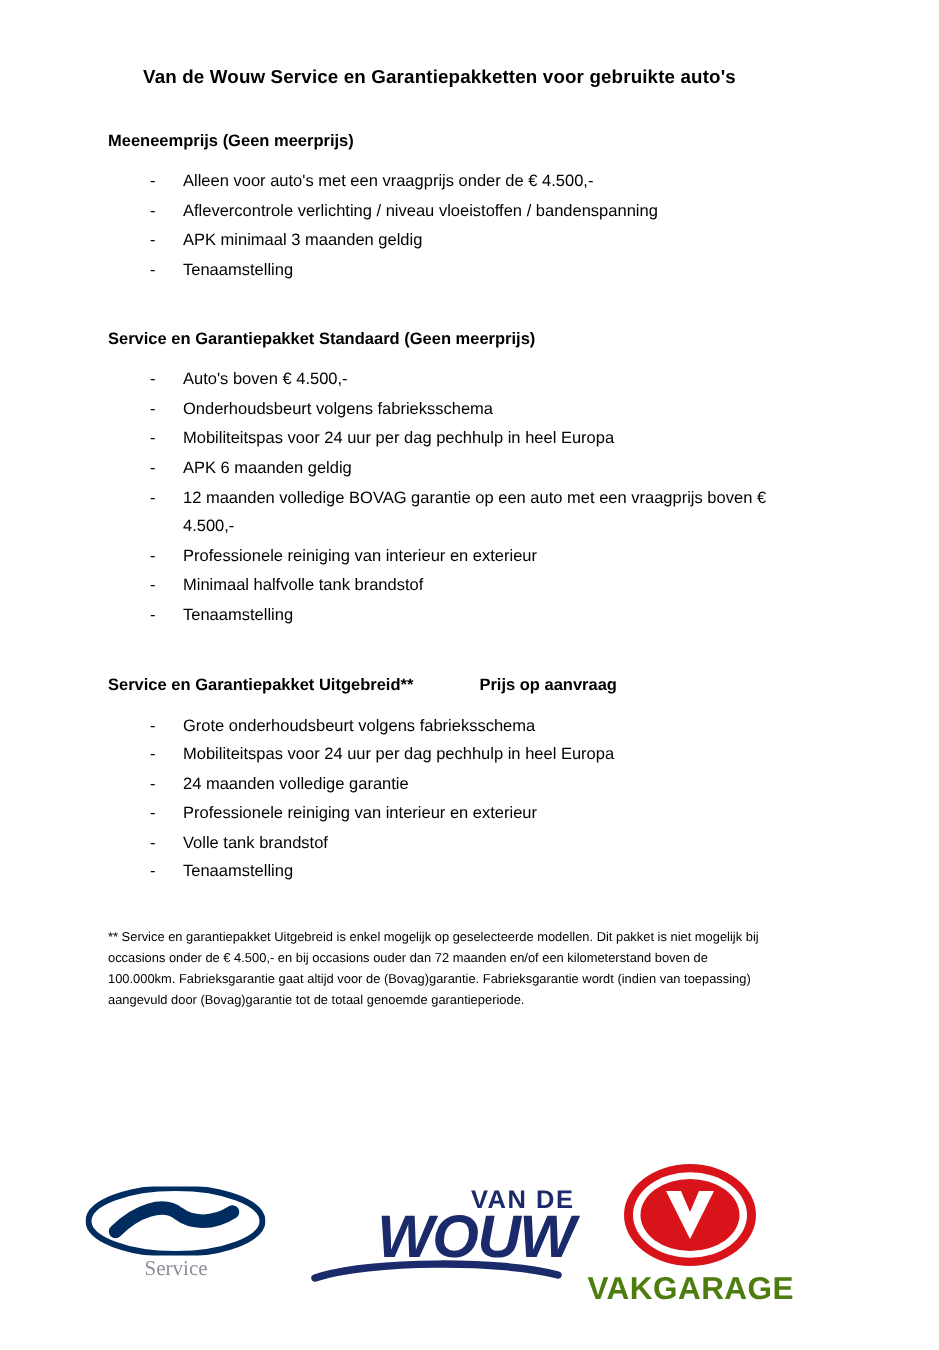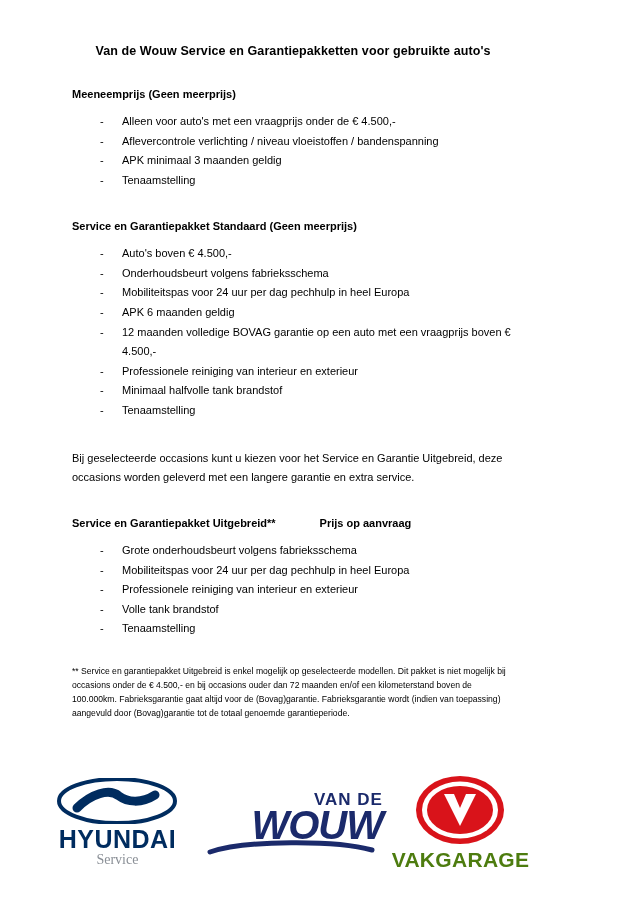--- a/index.html
+++ b/index.html
@@ -173,45 +173,44 @@
       <li>Onderhoudsbeurt volgens fabrieksschema</li>
       <li>Mobiliteitspas voor 24 uur per dag pechhulp in heel Europa</li>
       <li>APK 6 maanden geldig</li>
       <li>12 maanden volledige BOVAG garantie op een auto met een vraagprijs boven € 4.500,-</li>
       <li>Professionele reiniging van interieur en exterieur</li>
       <li>Minimaal halfvolle tank brandstof</li>
       <li>Tenaamstelling</li>
     </ul>
   </div>
 
-  <p class="para">Bij geselecteerde occasions kunt u kiezen voor het Service en Garantie Uitgebreid, deze occasions worden geleverd met een langere garantie en extra service.</p>
 
   <div class="section">
     <div class="section-heading">
       <span>Service en Garantiepakket Uitgebreid**</span><span class="price-note">Prijs op aanvraag</span>
     </div>
     <ul class="bullets">
       <li>Grote onderhoudsbeurt volgens fabrieksschema</li>
       <li>Mobiliteitspas voor 24 uur per dag pechhulp in heel Europa</li>
+      <li>24 maanden volledige garantie</li>
       <li>Professionele reiniging van interieur en exterieur</li>
       <li>Volle tank brandstof</li>
       <li>Tenaamstelling</li>
     </ul>
   </div>
 
   <p class="footnote">** Service en garantiepakket Uitgebreid is enkel mogelijk op geselecteerde modellen. Dit pakket is niet mogelijk bij occasions onder de € 4.500,- en bij occasions ouder dan 72 maanden en/of een kilometerstand boven de 100.000km.  Fabrieksgarantie gaat altijd voor de (Bovag)garantie. Fabrieksgarantie wordt (indien van toepassing) aangevuld door (Bovag)garantie tot de totaal genoemde garantieperiode.</p>
 
   <div class="logos">
 
     <div class="hyundai">
       <svg class="mark" width="120" height="46" viewBox="0 0 120 46">
         <ellipse cx="60" cy="23" rx="58" ry="22" fill="none" stroke="#002c5f" stroke-width="4"></ellipse>
         <path d="M20 30 C34 16 52 10 62 18 C70 24 84 26 98 17" fill="none" stroke="#002c5f" stroke-width="9" stroke-linecap="round"></path>
       </svg>
-      <div class="word">HYUNDAI</div>
       <div class="service">Service</div>
     </div>
 
     <div class="wouw">
       <div class="vande">VAN DE</div>
       <div class="big">WOUW</div>
       <svg class="swoosh" width="170" height="18" viewBox="0 0 170 18">
         <path d="M4 14 C40 2 130 2 166 12" fill="none" stroke="#1b2a6b" stroke-width="5" stroke-linecap="round"></path>
       </svg>
     </div>

